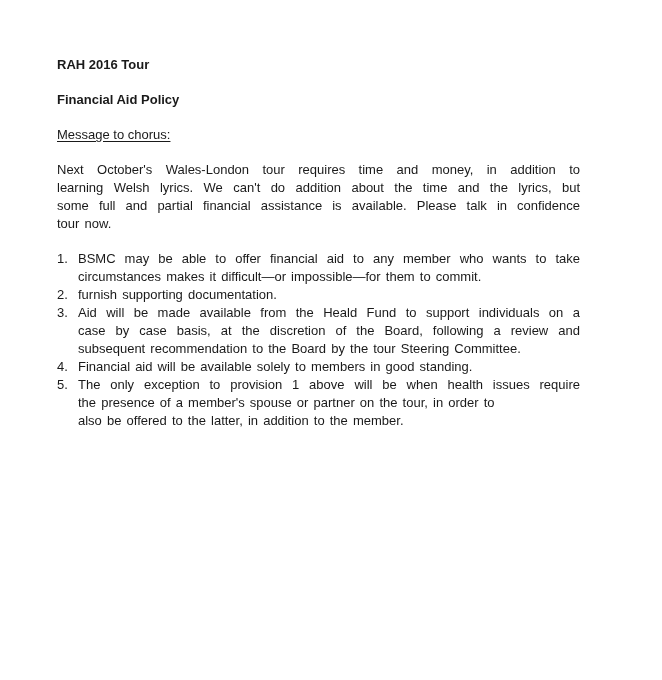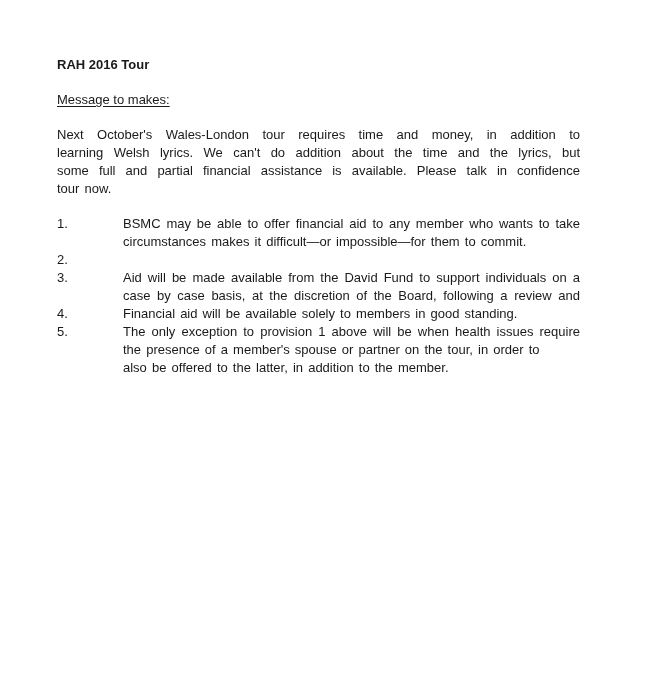--- a/index.html
+++ b/index.html
@@ -50,53 +50,55 @@
   .policy-item {
     display: flex;
   }
   .num {
     flex: 0 0 21px;
     width: 21px;
   }
   .item-lines {
     flex: 1;
     min-width: 0;
-    margin-left: 45px;
   }
 </style>
 </head>
 <body>
 
 <div class="page">
   <div class="heading">RAH 2016 Tour</div>
-  <div class="section-label">Message to makes:</div>
+  <div class="heading">Financial Aid Policy</div>
+  <div class="section-label">Message to chorus:</div>
   <div class="para">
       <div class="line j">Next October's Wales-London tour requires time and money, in addition to</div>
       <div class="line j">learning Welsh lyrics. We can't do addition about the time and the lyrics, but</div>
       <div class="line j">some full and partial financial assistance is available. Please talk in confidence</div>
       <div class="line">tour now.</div>
     </div>
   <div class="policy-list">
       <div class="policy-item">
         <div class="num">1.</div>
         <div class="item-lines">
           <div class="line j">BSMC may be able to offer financial aid to any member who wants to take</div>
           <div class="line">circumstances makes it difficult—or impossible—for them to commit.</div>
         </div>
       </div>
       <div class="policy-item">
         <div class="num">2.</div>
         <div class="item-lines">
+          <div class="line">furnish supporting documentation.</div>
         </div>
       </div>
       <div class="policy-item">
         <div class="num">3.</div>
         <div class="item-lines">
-          <div class="line j">Aid will be made available from the David Fund to support individuals on a</div>
+          <div class="line j">Aid will be made available from the Heald Fund to support individuals on a</div>
           <div class="line j">case by case basis, at the discretion of the Board, following a review and</div>
+          <div class="line">subsequent recommendation to the Board by the tour Steering Committee.</div>
         </div>
       </div>
       <div class="policy-item">
         <div class="num">4.</div>
         <div class="item-lines">
           <div class="line">Financial aid will be available solely to members in good standing.</div>
         </div>
       </div>
       <div class="policy-item">
         <div class="num">5.</div>

